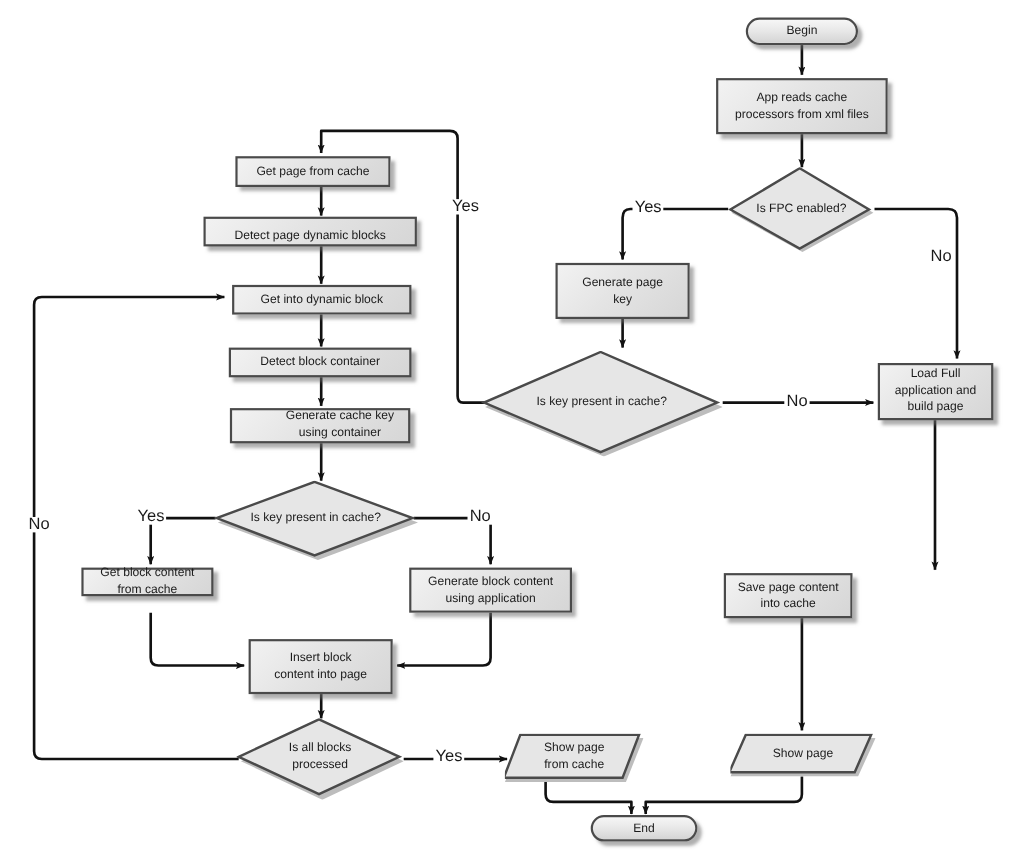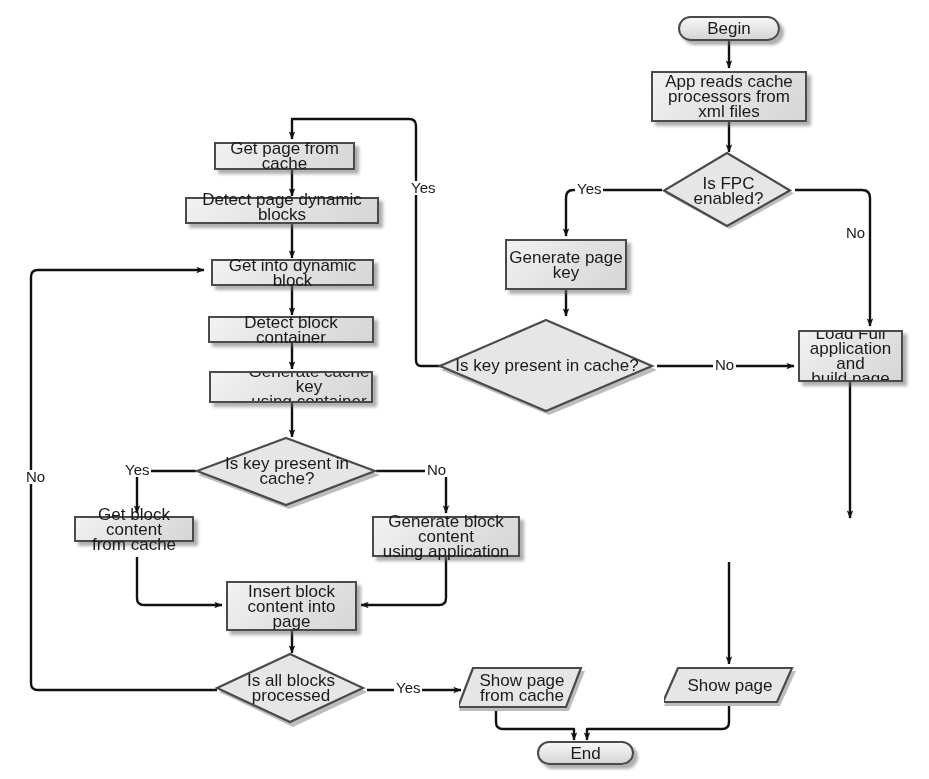--- a/index.html
+++ b/index.html
@@ -25,21 +25,21 @@
     pointer-events: none;
   }
   .node {
     position: absolute;
     box-sizing: border-box;
     display: flex;
     align-items: center;
     justify-content: center;
     text-align: center;
     color: #1a1a1a;
-    font-size: 17px;
+    font-size: 11px;
     line-height: 15px;
     letter-spacing: 0px;
     z-index: 3;
   }
   
   .proc {
     border: 2px solid #4a4a4a;
     background: linear-gradient(135deg, #f2f2f2 0%, #e4e4e4 45%, #d6d6d6 100%);
     box-shadow: 4px 4px 3px rgba(110,110,110,0.55);
   }
@@ -201,20 +201,23 @@
       <polygon points="112,4 220,51 112,96 4,51" fill="#bdbdbd"></polygon>
       <polygon points="109,1 215,47 109,92 3,47" fill="#e6e6e6" stroke="#4a4a4a" stroke-width="2.2"></polygon>
     </svg>
     <span class="dlabel" style="margin-top:-4px">Is key present in cache?</span>
   </div>
 
   <div class="node proc clip-top" style="left:798px;top:330px;width:105px;height:52px;">
     <span class="ml" style="margin-top:-1px">Load Full<br>application and<br>build page</span>
   </div>
 
+  <div class="node proc" style="left:658px;top:521px;width:117px;height:41px;">
+    <span class="ml">Save page content<br>into cache</span>
+  </div>
 
   <div class="node io" style="left:664px;top:667px;width:132px;height:39px;">
     <svg class="pshape" viewBox="0 0 132 39" preserveAspectRatio="none" xmlns="http://www.w3.org/2000/svg">
       <polygon points="16,4 132,4 116,39 0,39" fill="#bdbdbd"></polygon>
       <polygon points="14,1 128,1 113,35 -1,35" fill="#e6e6e6" stroke="#4a4a4a" stroke-width="2.2"></polygon>
     </svg>
     <span class="plabel" style="margin-top:-2px">Show page</span>
   </div>
 
   <div class="node term" style="left:537px;top:741px;width:97px;height:24px;">

